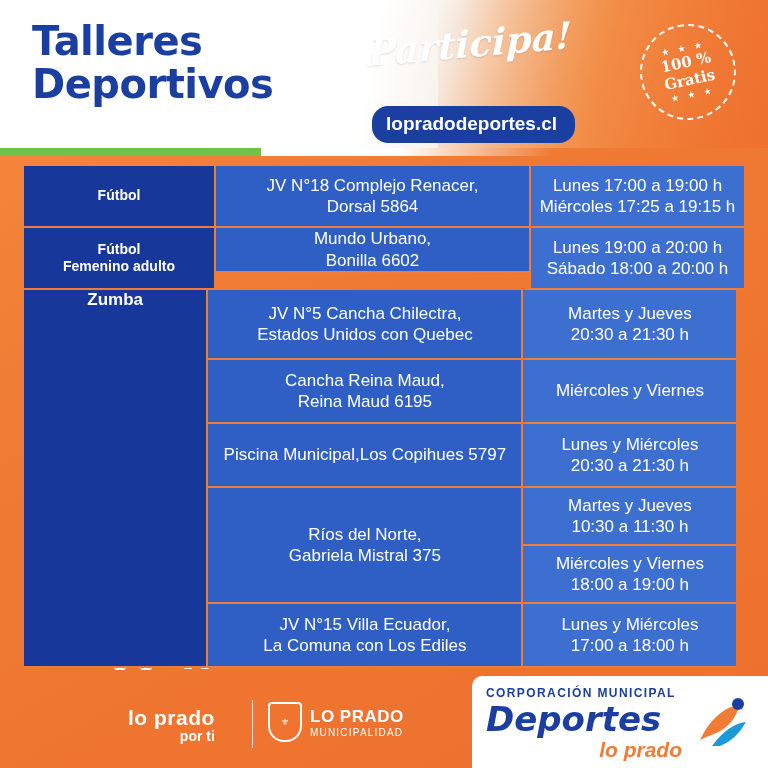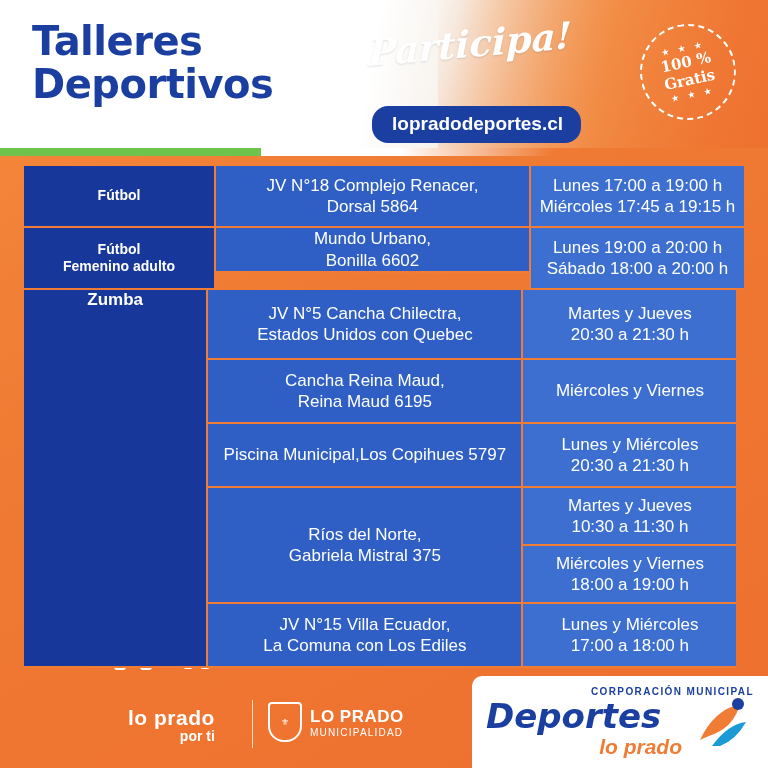--- a/index.html
+++ b/index.html
@@ -60,21 +60,21 @@
     white-space: nowrap;
   }
   .urlpill {
     position: absolute;
     left: 372px;
     top: 106px;
     background: #1b3fa0;
     color: #ffffff;
     font-size: 19px;
     font-weight: bold;
-    padding: 7px 18px 8px 20px;
+    padding: 7px 18px 8px 14px;
     border-radius: 16px;
     z-index: 6;
     white-space: nowrap;
   }
   .stamp {
     position: absolute;
     right: 32px;
     top: 24px;
     width: 96px; height: 96px;
     border-radius: 50%;
@@ -200,21 +200,21 @@
   .muni-text .m1 { font-size: 17px; font-weight: bold; letter-spacing: 0.5px; }
   .muni-text .m2 { font-size: 10px; letter-spacing: 1.2px; }
   .dep-card {
     position: absolute;
     right: 0; bottom: 0;
     width: 296px; height: 92px;
     background: #ffffff;
     border-radius: 10px 0 0 0;
     padding: 10px 14px;
   }
-  .dep-card .top { font-size: 10px; letter-spacing: 1.4px; color: #1b3fa0; text-align: right; font-weight: bold; }
+  .dep-card .top { font-size: 12px; letter-spacing: 1.4px; color: #1b3fa0; text-align: left; font-weight: bold; }
   .dep-card .big { font-size: 34px; font-weight: bold; color: #1b3fa0; font-style: italic; line-height: 1; margin-top: 2px; font-family: "DejaVu Sans", sans-serif; }
   .dep-card .small { font-size: 21px; font-weight: bold; color: #f07c36; font-style: italic; text-align: right; padding-right: 72px; margin-top: 2px; }
   .dep-swoosh {
     position: absolute; right: 16px; top: 18px;
     width: 60px; height: 60px;
   }
   
   .people { position: absolute; left: 20px; bottom: 86px; width: 230px; height: 150px; z-index: 4; }
 </style>
 </head>
@@ -248,21 +248,21 @@
     <div class="row">
       <div class="cell c-name" style="height:62px">
         <span>Fútbol</span>
       </div>
       <div class="cell c-place" style="height:62px; flex-direction:column">
         <span>JV N°18 Complejo Renacer,</span>
         <span>Dorsal 5864</span>
       </div>
       <div class="cell c-time" style="height:62px; flex-direction:column">
         <span>Lunes 17:00 a 19:00 h</span>
-        <span>Miércoles 17:45 a 19:15 h</span>
+        <span>Miércoles 17:25 a 19:15 h</span>
       </div>
     </div>
 
     <div class="row">
       <div class="cell c-name" style="height:62px; flex-direction:column">
         <span>Fútbol</span>
         <span>Femenino adulto</span>
       </div>
       <div class="cell c-place" style="height:45px; flex-direction:column">
         <span>Mundo Urbano,</span>

